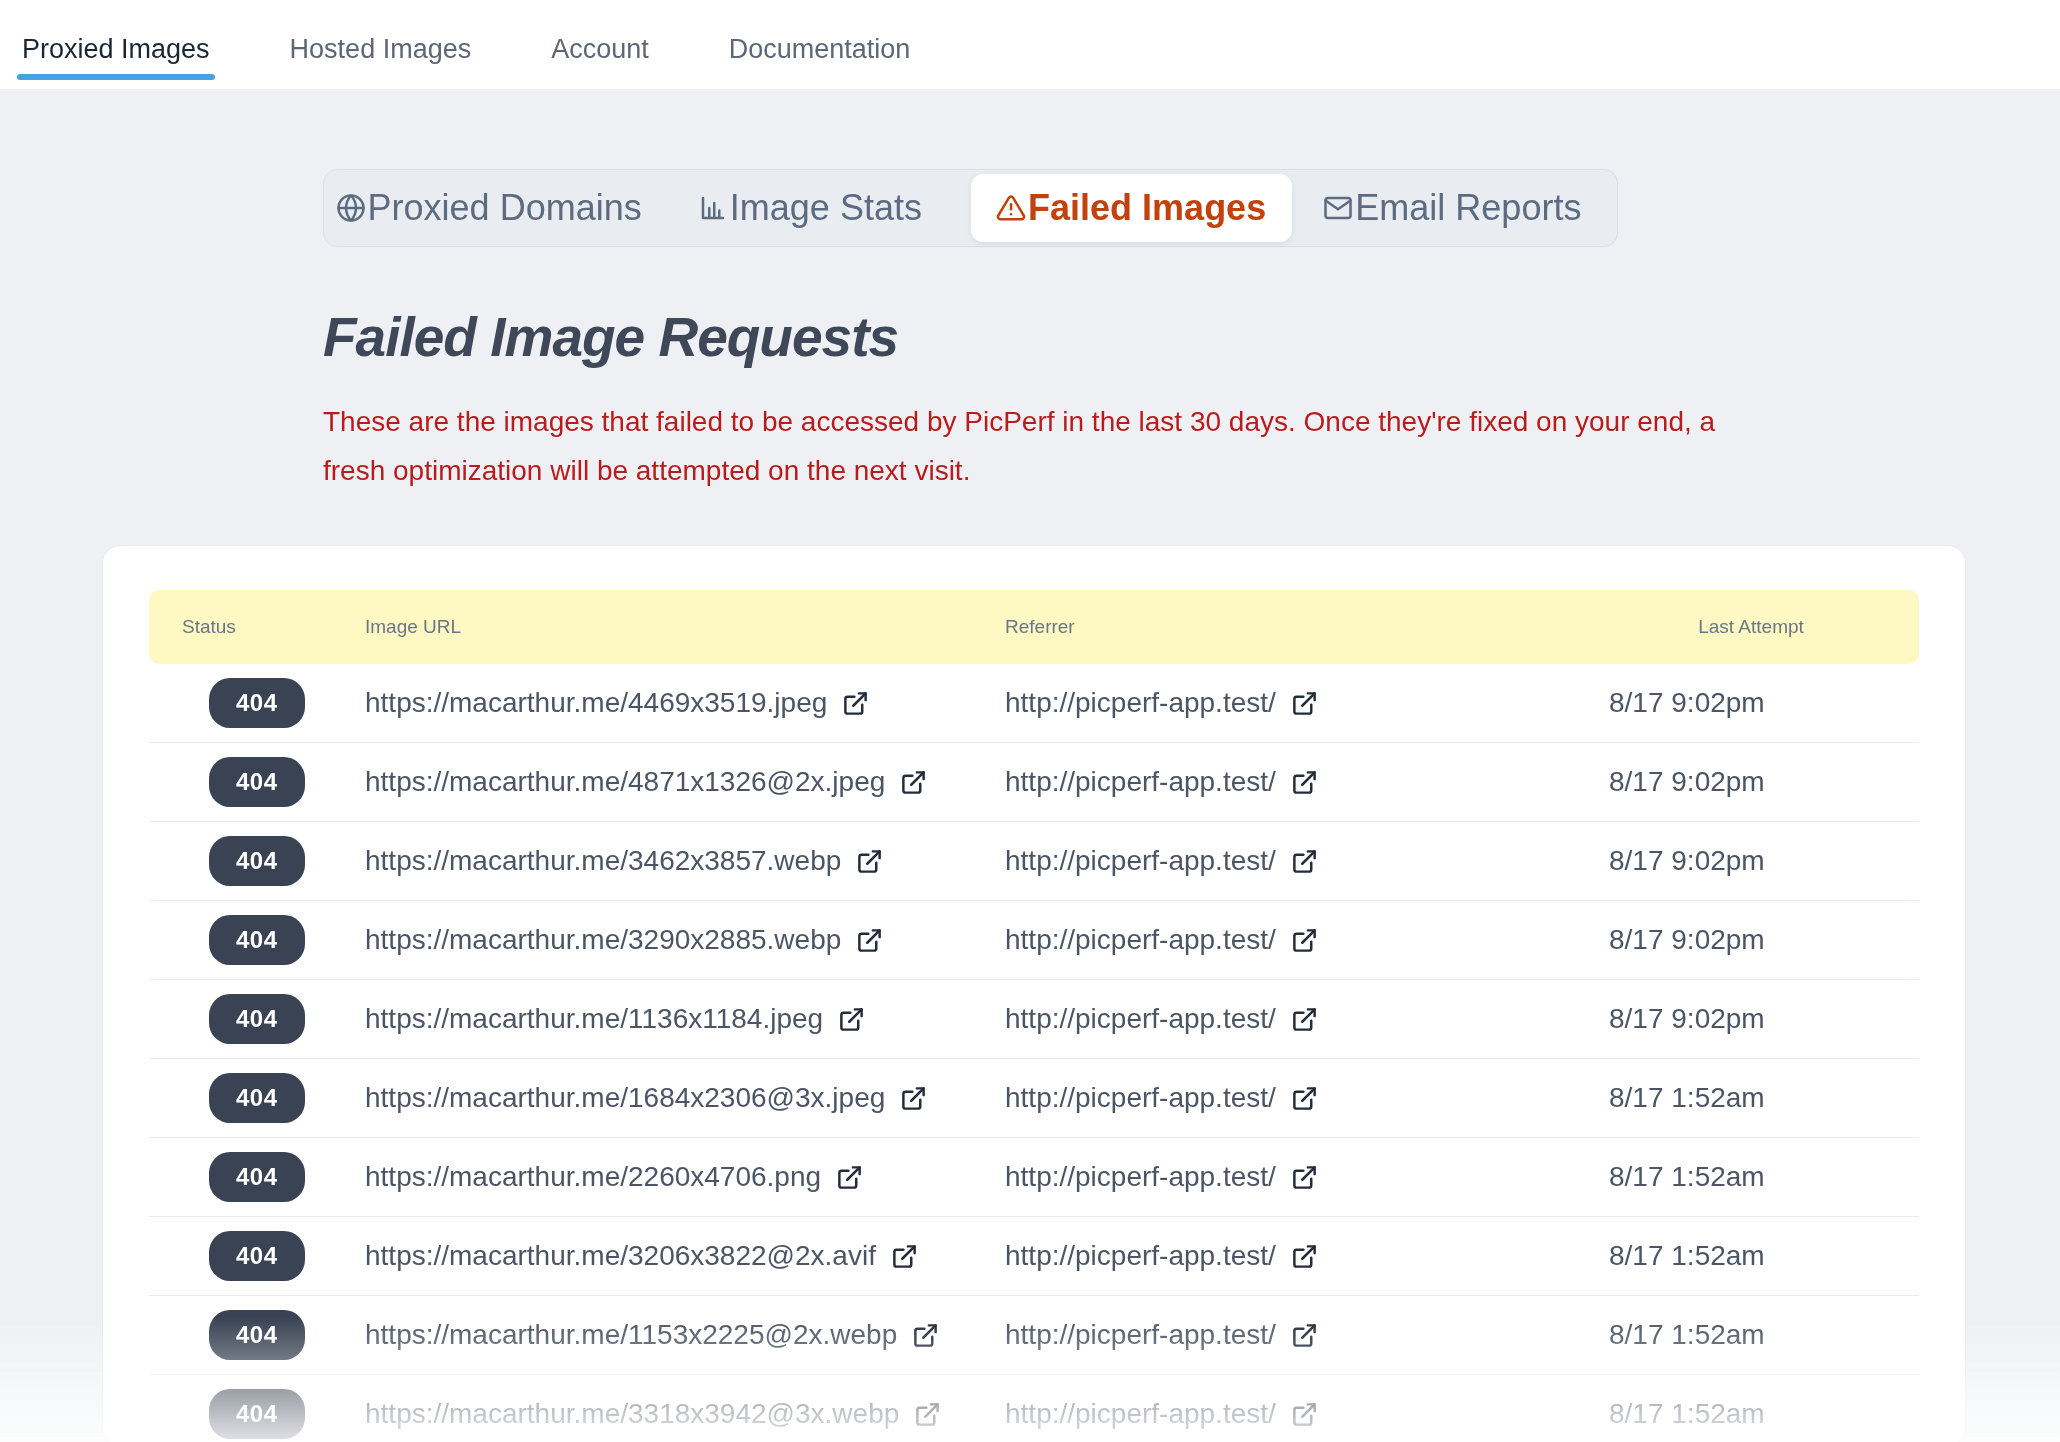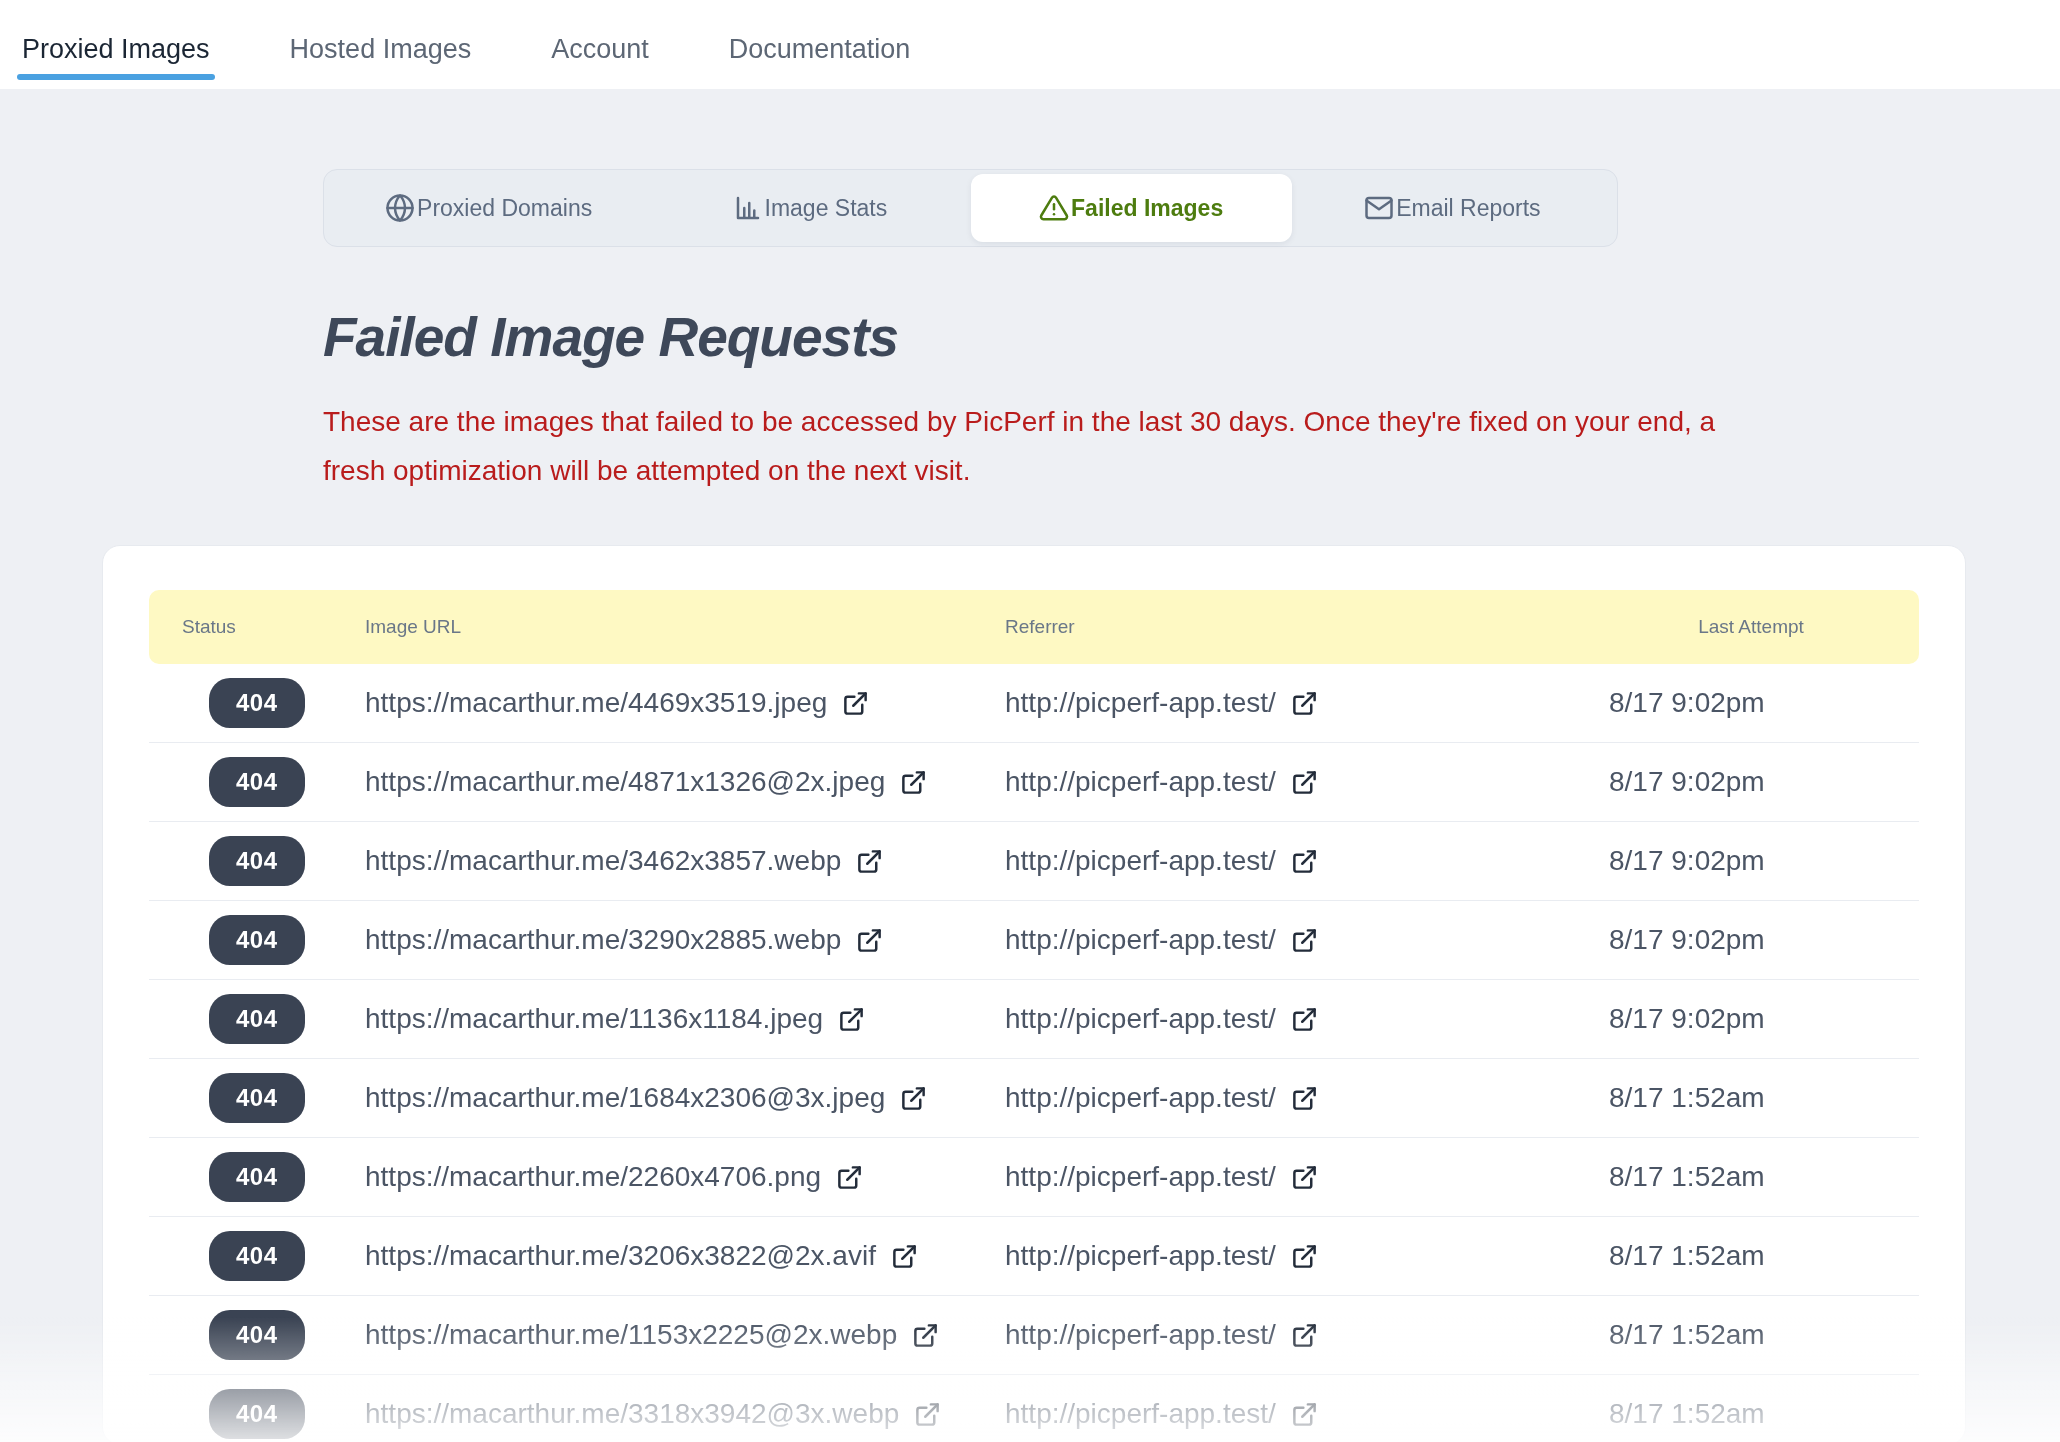--- a/index.html
+++ b/index.html
@@ -47,28 +47,28 @@
   .seg-tab {
     flex:1;
     display:flex;
     align-items:center;
     justify-content:center;
     gap:2px;
     border:none;
     background:transparent;
     border-radius:12px;
     font-family:inherit;
-    font-size:23px;
+    font-size:36px;
     color:#5d6b80;
     cursor:pointer;
   }
   .seg-tab svg { width:30px; height:30px; flex:none; }
   .seg-tab.active {
     background:#ffffff;
-    color:#4d7c0f;
+    color:#c2410c;
     font-weight:600;
     box-shadow:0 2px 6px rgba(20,30,50,0.07);
   }
 
   h1.page-title {
     margin:58px 0 0 323px;
     font-size:55px;
     font-weight:700;
     letter-spacing:-1px;
     color:#3e4859;

